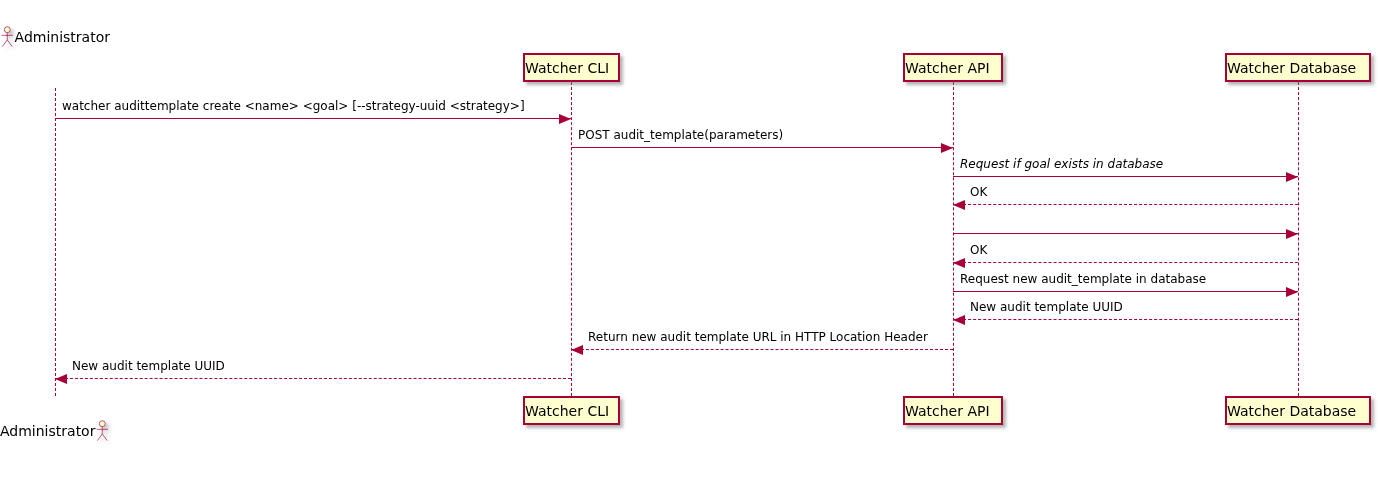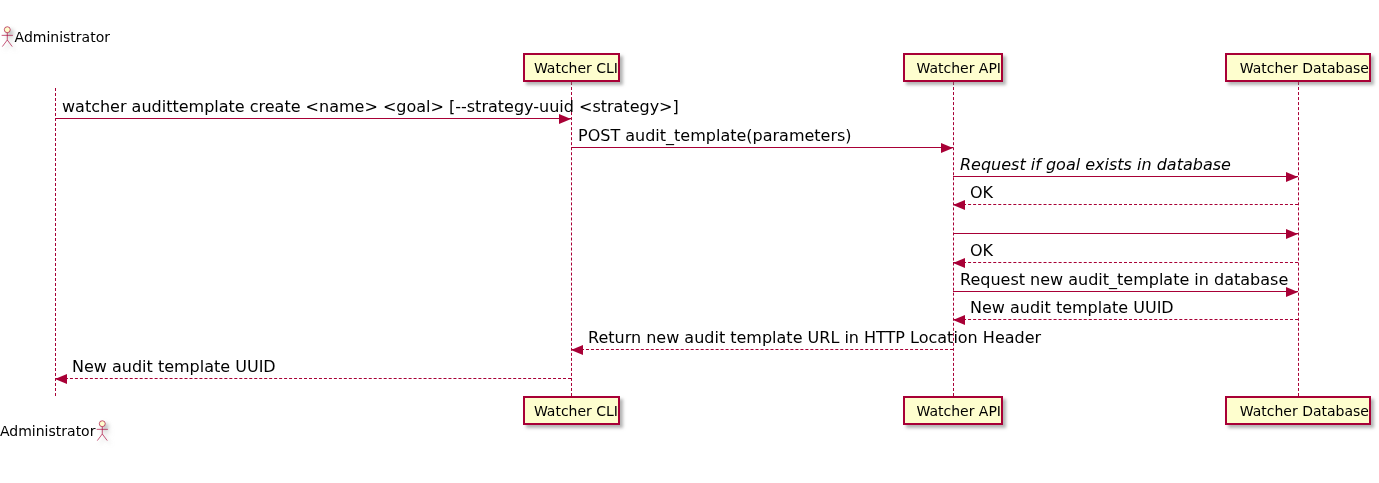--- a/index.html
+++ b/index.html
@@ -13,37 +13,37 @@
     overflow: hidden;
   }
   .pbox {
     position: absolute;
     box-sizing: border-box;
     background: #FEFECE;
     border: 2px solid #A80036;
     box-shadow: 3px 3px 3px rgba(120,120,120,0.55);
     display: flex;
     align-items: center;
-    justify-content: flex-end;
+    justify-content: flex-start;
     font-size: 14px;
     color: #000000;
     z-index: 3;
     white-space: nowrap;
   }
   .lifeline {
     position: absolute;
     width: 0;
     border-left: 1px dashed #A80036;
     z-index: 1;
   }
   .msg-label {
     position: absolute;
     height: 17px;
     line-height: 17px;
-    font-size: 16px;
+    font-size: 12px;
     color: #000000;
     white-space: nowrap;
     z-index: 4;
   }
   .msg-line {
     position: absolute;
     height: 0;
     z-index: 2;
   }
   .msg-line.solid  { border-top: 1.5px solid #A80036; }

